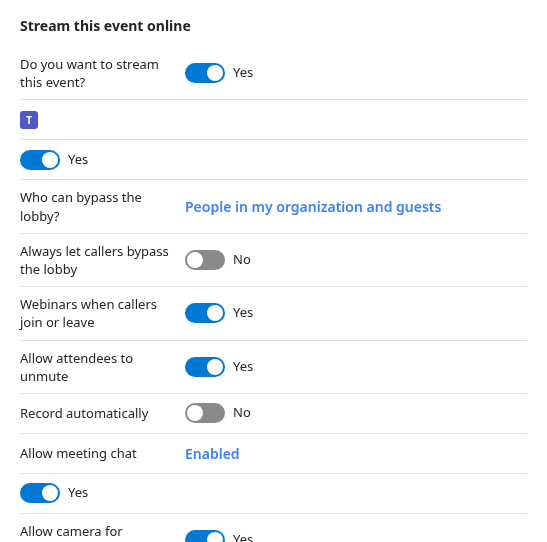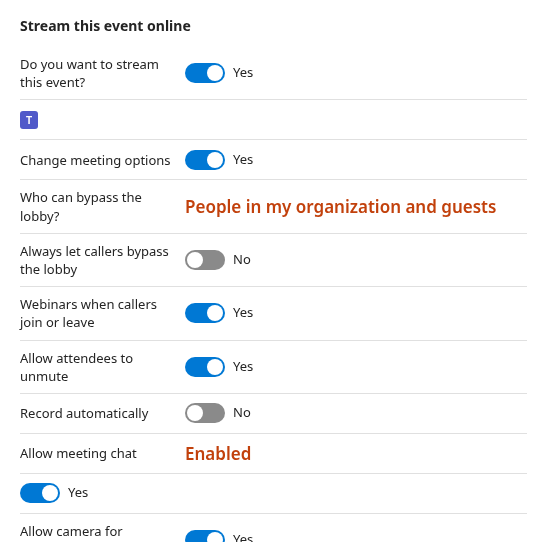--- a/index.html
+++ b/index.html
@@ -47,22 +47,22 @@
       display: flex;
       align-items: flex-start;
       gap: 8px;
     }
     .value-text {
       font-size: 13px;
       color: #242424;
     }
     .value-bold {
       font-weight: 600;
-      font-size: 17px;
-      color: #c2410c;
+      font-size: 14px;
+      color: #3b82f6;
     }
     
     .toggle {
       position: relative;
       width: 40px;
       height: 20px;
       border-radius: 10px;
       cursor: pointer;
       flex-shrink: 0;
     }
@@ -118,23 +118,20 @@
         <div class="row-value">
           <span class="teams-icon">
             <svg width="18" height="18" viewBox="0 0 18 18" fill="none" xmlns="http://www.w3.org/2000/svg">
       <rect width="18" height="18" rx="3" fill="#5059C9"></rect>
       <text x="9" y="13" text-anchor="middle" font-size="10" fill="white" font-family="Segoe UI,sans-serif" font-weight="bold">T</text>
     </svg>
           </span>
         </div>
       </div>
       <div class="row">
-        <div class="row-label">
-          <span>Change meeting options</span>
-        </div>
         <div class="row-value">
           <div class="toggle toggle-on">
             <div class="toggle-knob"></div>
           </div>
           <span class="value-text">Yes</span>
         </div>
       </div>
       <div class="row">
         <div class="row-label">
           <span>Who can bypass the lobby?</span>

